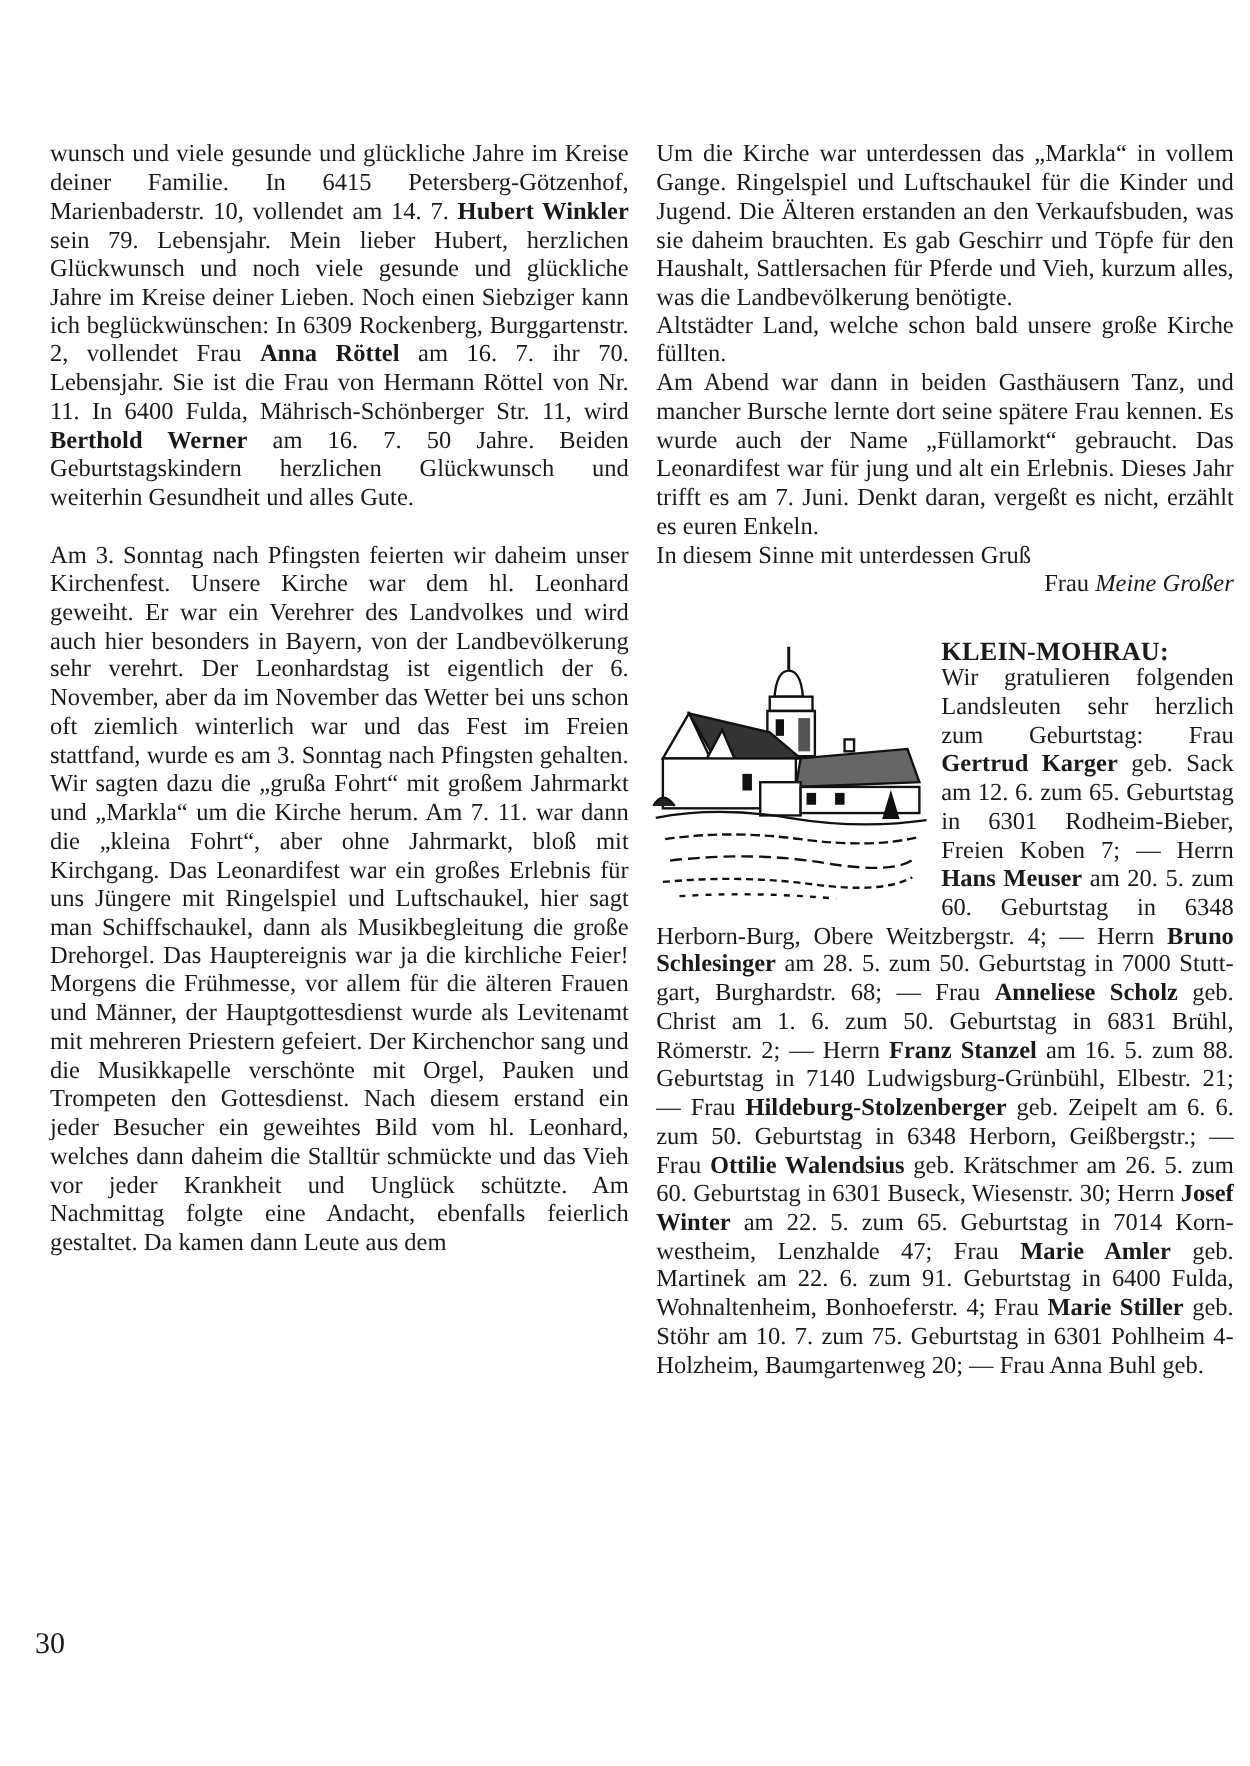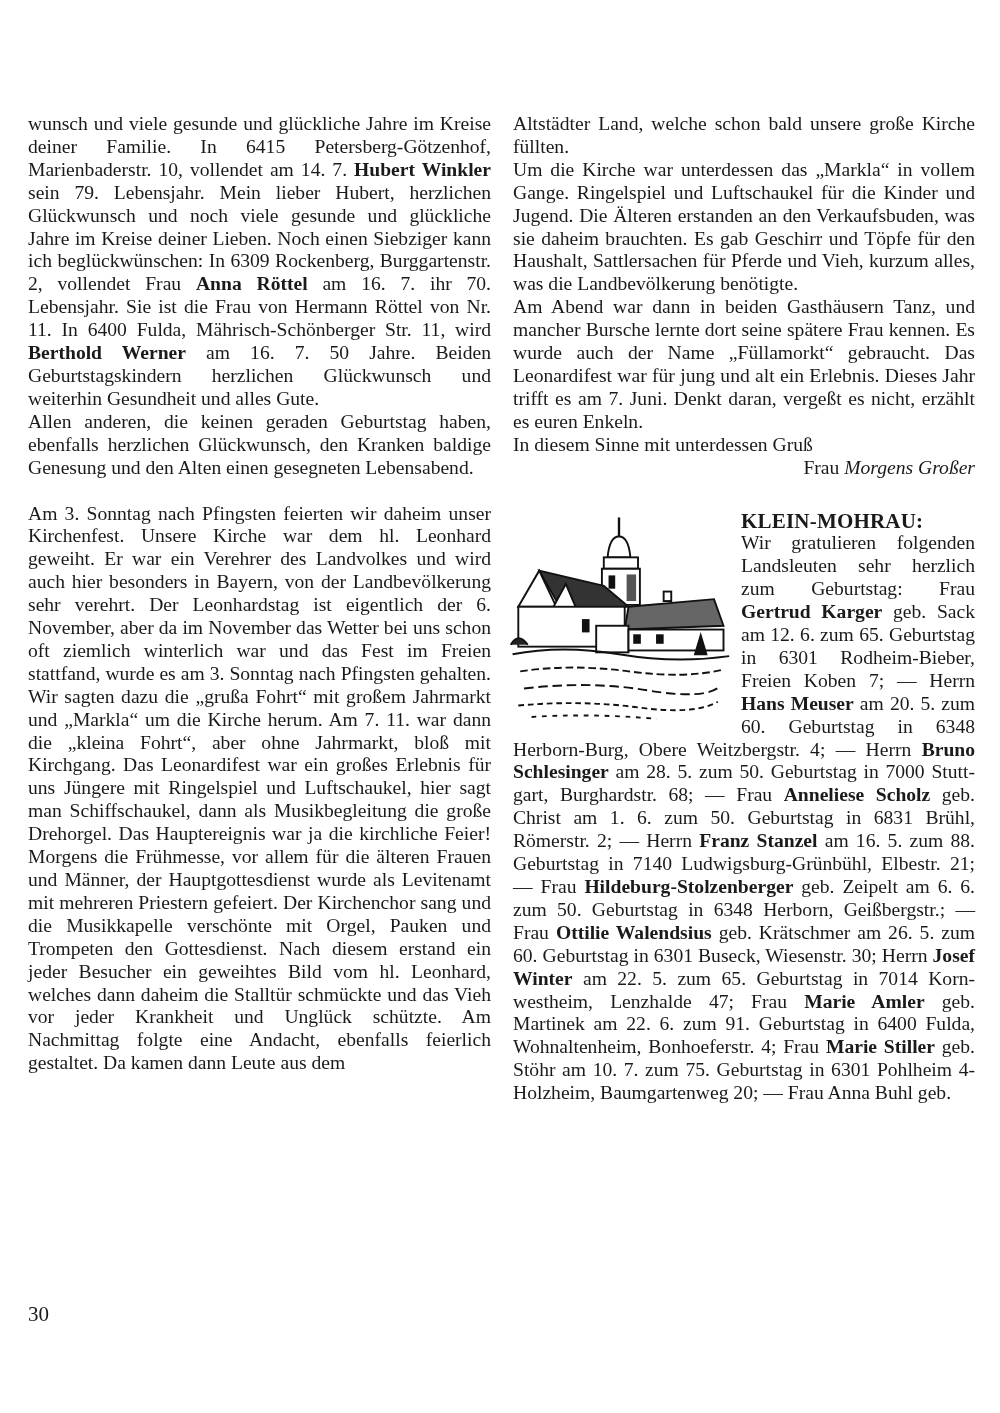--- a/index.html
+++ b/index.html
@@ -1,49 +1,48 @@
 <!DOCTYPE html>
 <html><head>
   <meta charset="utf-8">
   <style>
     html, body { margin: 0; padding: 0; background: #ffffff; }
     body { width: 1000px; height: 1413px; position: relative; overflow: hidden;
            font-family: "Liberation Serif", "DejaVu Serif", serif; color: #1a1a1a; }
-    .col { position: absolute; top: 113px; width: 463px; font-size: 19.6px; line-height: 22.9px; }
+    .col { position: absolute; top: 113px; width: 463px; font-size: 19.6px; line-height: 22.9px; margin-left: 12px; }
     .col-left { left: 28px; }
     .col-right { left: 513px; width: 462px; }
     p.para { margin: 0; text-align: justify; hyphens: manual; }
     p.para.last-left { text-align-last: left; }
     .spacer { height: 23px; }
     b { font-weight: bold; }
     .sig { text-align: right; margin: 0; }
     .sig i { font-style: italic; }
-    .page-number { position: absolute; left: 28px; top: 1302px; font-size: 21px; }
+    .page-number { position: absolute; left: 28px; top: 1302px; font-size: 24px; }
     .mohrau-block { position: relative; margin-top: 30px; }
     .illustration { float: left; width: 228px; height: 226px; margin-right: 8px; margin-top: -2px; margin-left: -8px; }
     .mohrau-title { font-weight: bold; font-size: 21px; letter-spacing: 0.2px; }
   </style>
 </head>
 <body>
 
 <div class="col col-left">
   <p class="para">wunsch und viele gesunde und glückliche Jahre im Kreise deiner Familie. In 6415 Petersberg-Götzenhof, Marienbaderstr. 10, vollendet am 14. 7. <b>Hubert Winkler</b> sein 79. Lebensjahr. Mein lieber Hubert, herzlichen Glückwunsch und noch viele gesunde und glückliche Jahre im Kreise deiner Lieben. Noch einen Siebziger kann ich beglückwünschen: In 6309 Rocken­berg, Burggartenstr. 2, vollendet Frau <b>Anna Röttel</b> am 16. 7. ihr 70. Lebensjahr. Sie ist die Frau von Hermann Röttel von Nr. 11. In 6400 Fulda, Mährisch-Schönberger Str. 11, wird <b>Berthold Werner</b> am 16. 7. 50 Jahre. Beiden Geburtstagskindern herzlichen Glückwunsch und weiterhin Gesundheit und alles Gute.</p>
-  <p class="para last-left">Allen anderen, die keinen geraden Geburtstag haben, ebenfalls herzlichen Glückwunsch, den Kranken baldige Genesung und den Alten ei­nen gesegneten Lebensabend.</p>
   <div class="spacer"></div>
   <p class="para">Am 3. Sonntag nach Pfingsten feierten wir da­heim unser Kirchenfest. Unsere Kirche war dem hl. Leonhard geweiht. Er war ein Verehrer des Landvolkes und wird auch hier besonders in Bayern, von der Landbevölkerung sehr ver­ehrt. Der Leonhardstag ist eigentlich der 6. November, aber da im November das Wetter bei uns schon oft ziemlich winterlich war und das Fest im Freien stattfand, wurde es am 3. Sonntag nach Pfingsten gehalten. Wir sagten dazu die „grußa Fohrt“ mit großem Jahrmarkt und „Markla“ um die Kirche herum. Am 7. 11. war dann die „kleina Fohrt“, aber ohne Jahr­markt, bloß mit Kirchgang. Das Leonardifest war ein großes Erlebnis für uns Jüngere mit Ringelspiel und Luftschaukel, hier sagt man Schiffschaukel, dann als Musikbegleitung die große Drehorgel. Das Hauptereignis war ja die kirchliche Feier! Morgens die Frühmesse, vor allem für die älteren Frauen und Männer, der Hauptgottesdienst wurde als Levitenamt mit mehreren Priestern gefeiert. Der Kirchenchor sang und die Musikkapelle verschönte mit Or­gel, Pauken und Trompeten den Gottesdienst. Nach diesem erstand ein jeder Besucher ein ge­weihtes Bild vom hl. Leonhard, welches dann daheim die Stalltür schmückte und das Vieh vor jeder Krankheit und Unglück schützte. Am Nachmittag folgte eine Andacht, ebenfalls fei­erlich gestaltet. Da kamen dann Leute aus dem</p>
 </div>
 
 <div class="col col-right">
+  <p class="para last-left">Um die Kirche war unterdessen das „Markla“ in vollem Gange. Ringelspiel und Luftschaukel für die Kinder und Jugend. Die Älteren erstan­den an den Verkaufsbuden, was sie daheim brauchten. Es gab Geschirr und Töpfe für den Haushalt, Sattlersachen für Pferde und Vieh, kurzum alles, was die Landbevölkerung benö­tigte.</p>
   <p class="para last-left">Altstädter Land, welche schon bald unsere gro­ße Kirche füllten.</p>
-  <p class="para last-left">Um die Kirche war unterdessen das „Markla“ in vollem Gange. Ringelspiel und Luftschaukel für die Kinder und Jugend. Die Älteren erstan­den an den Verkaufsbuden, was sie daheim brauchten. Es gab Geschirr und Töpfe für den Haushalt, Sattlersachen für Pferde und Vieh, kurzum alles, was die Landbevölkerung benö­tigte.</p>
   <p class="para last-left">Am Abend war dann in beiden Gasthäusern Tanz, und mancher Bursche lernte dort seine spätere Frau kennen. Es wurde auch der Name „Füllamorkt“ gebraucht. Das Leonardifest war für jung und alt ein Erlebnis. Dieses Jahr trifft es am 7. Juni. Denkt daran, vergeßt es nicht, erzählt es euren Enkeln.</p>
   <p class="para">In diesem Sinne mit unterdessen Gruß</p>
   <p class="sig">
     <span>Frau</span>
-    <i>Morgens Großer</i>
+    <i>Meine Großer</i>
   </p>
 
   <div class="mohrau-block">
     <svg class="illustration" viewBox="0 0 240 230">
       <g fill="none" stroke="#111" stroke-width="2">
         <line x1="120" y1="6" x2="120" y2="26" stroke-width="2.5"></line>
         <path d="M108 48 Q110 26 120 26 Q130 26 132 48 Z" fill="#fff"></path>
         <rect x="104" y="48" width="36" height="12" fill="#fff"></rect>
         <path d="M102 60 L142 60 L142 98 L102 98 Z" fill="#fff"></path>
         <rect x="110" y="68" width="5" height="12" fill="#111"></rect>

